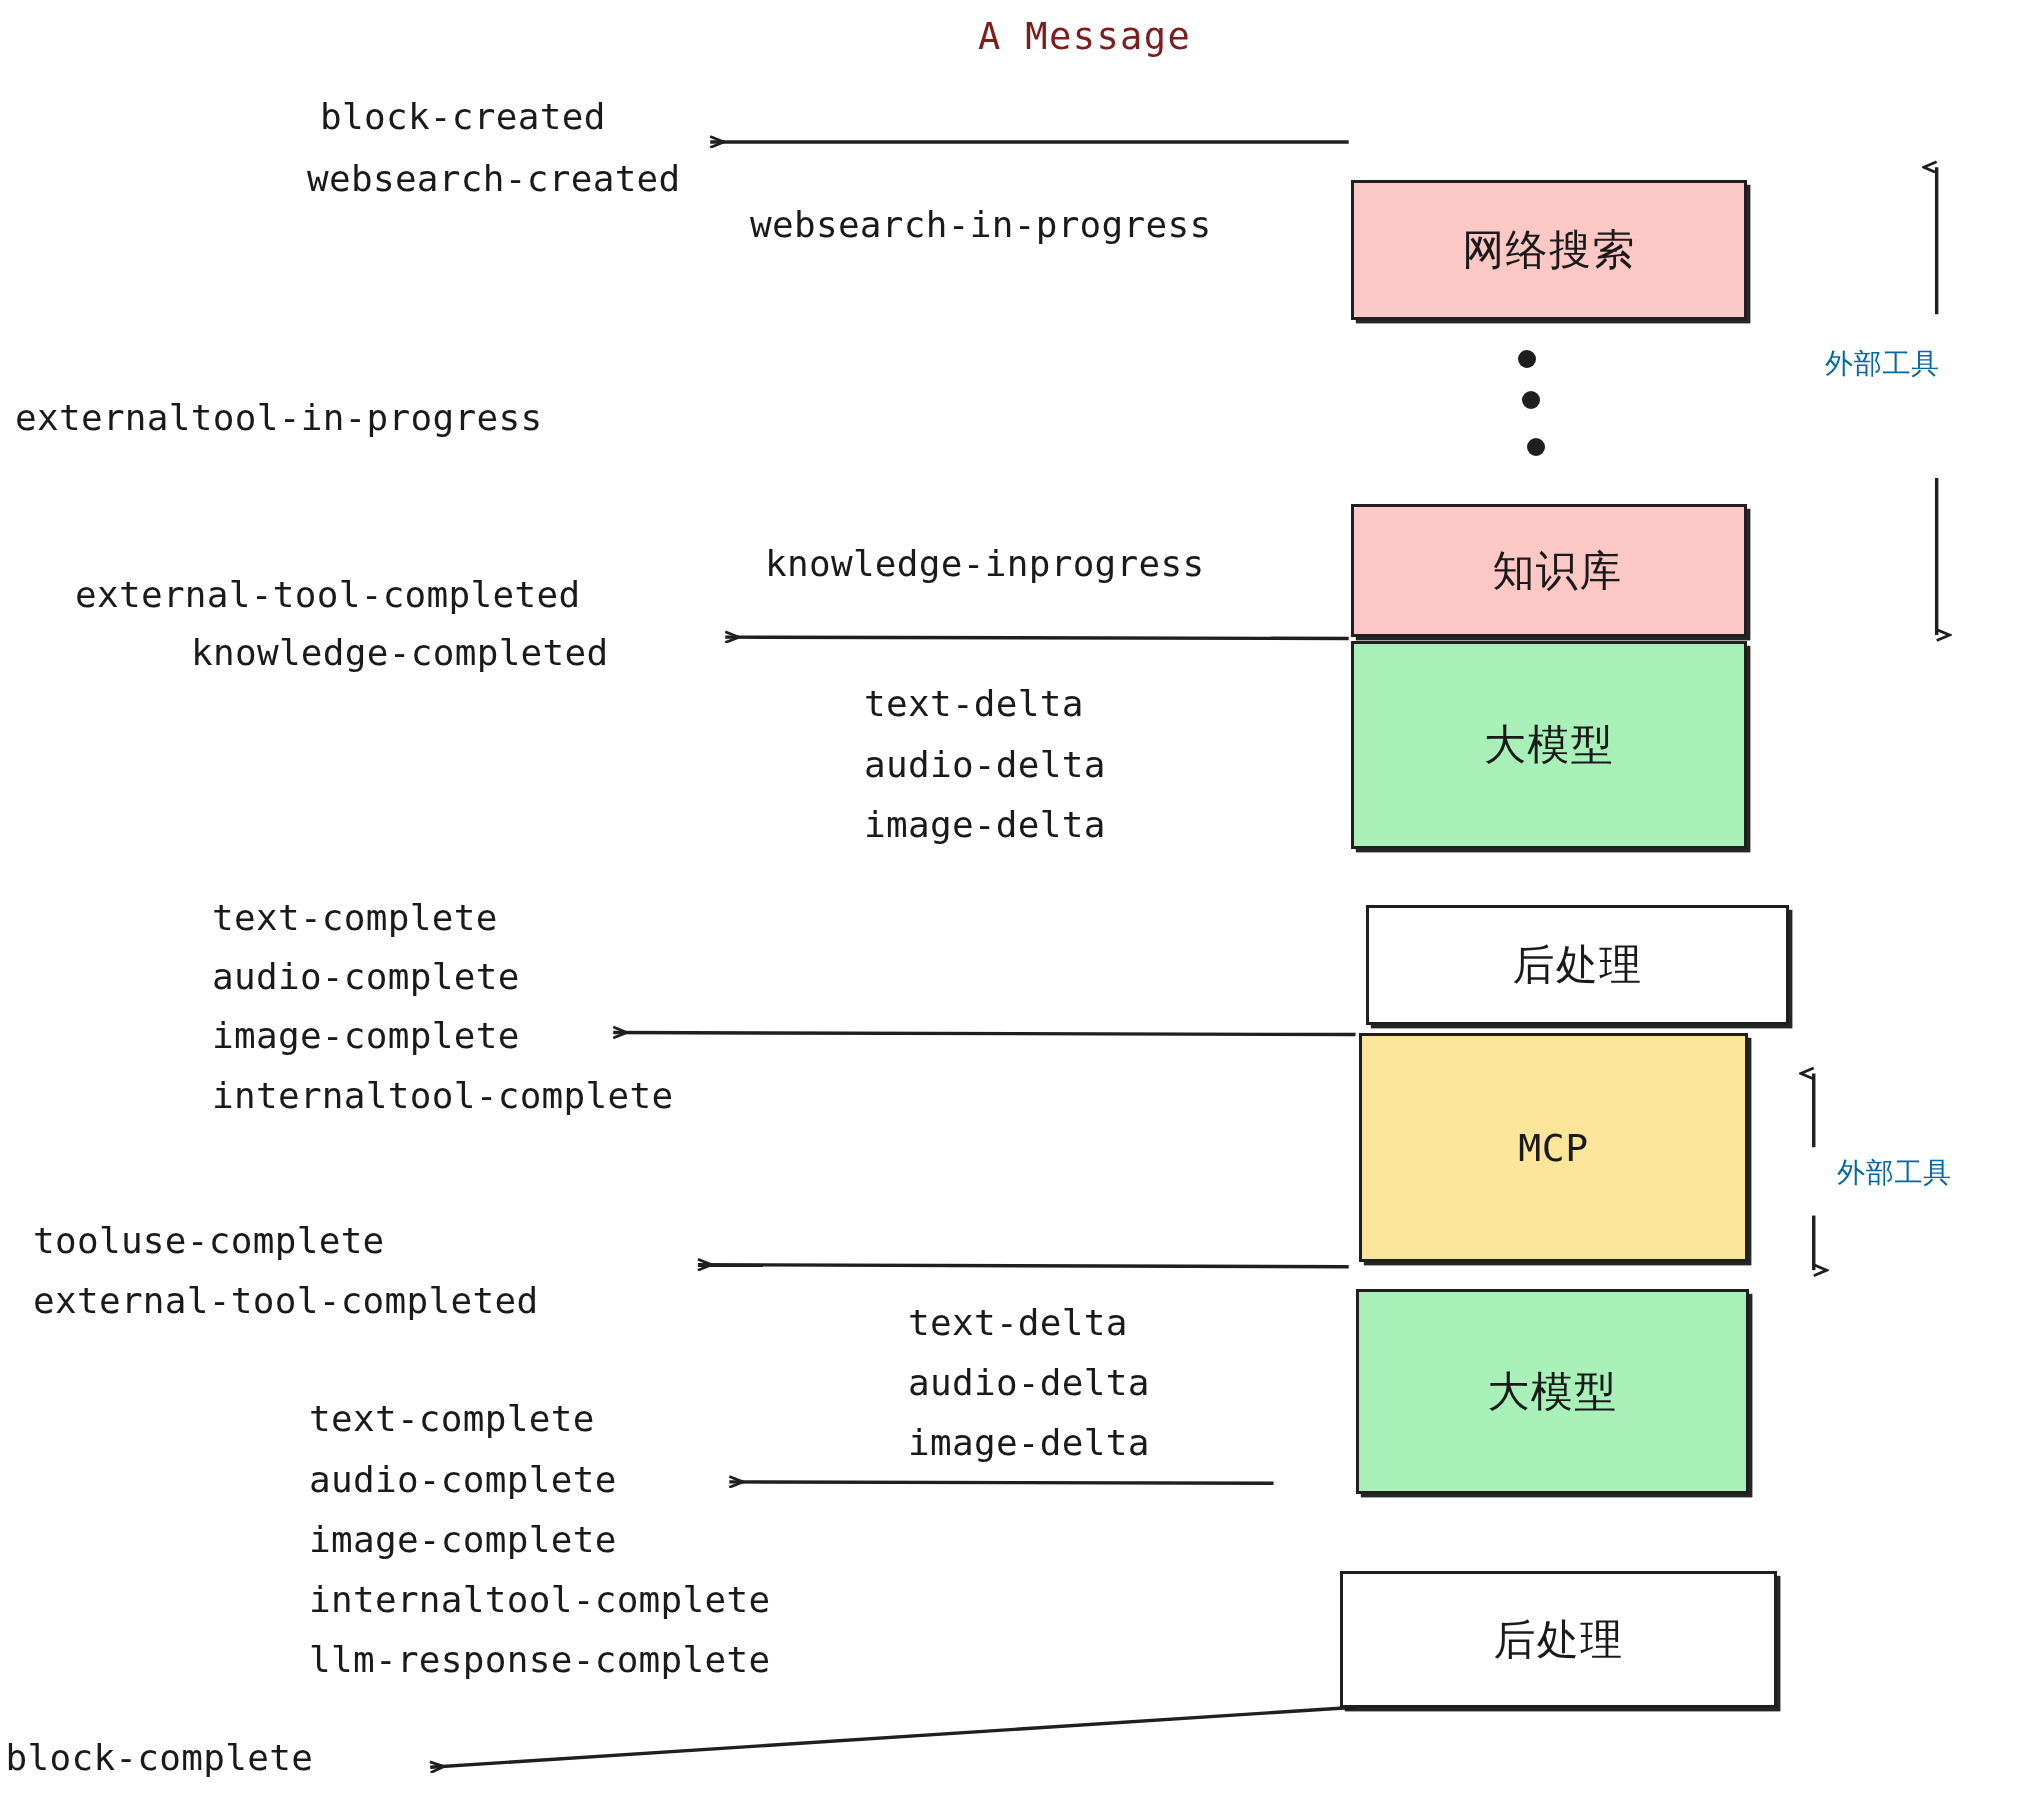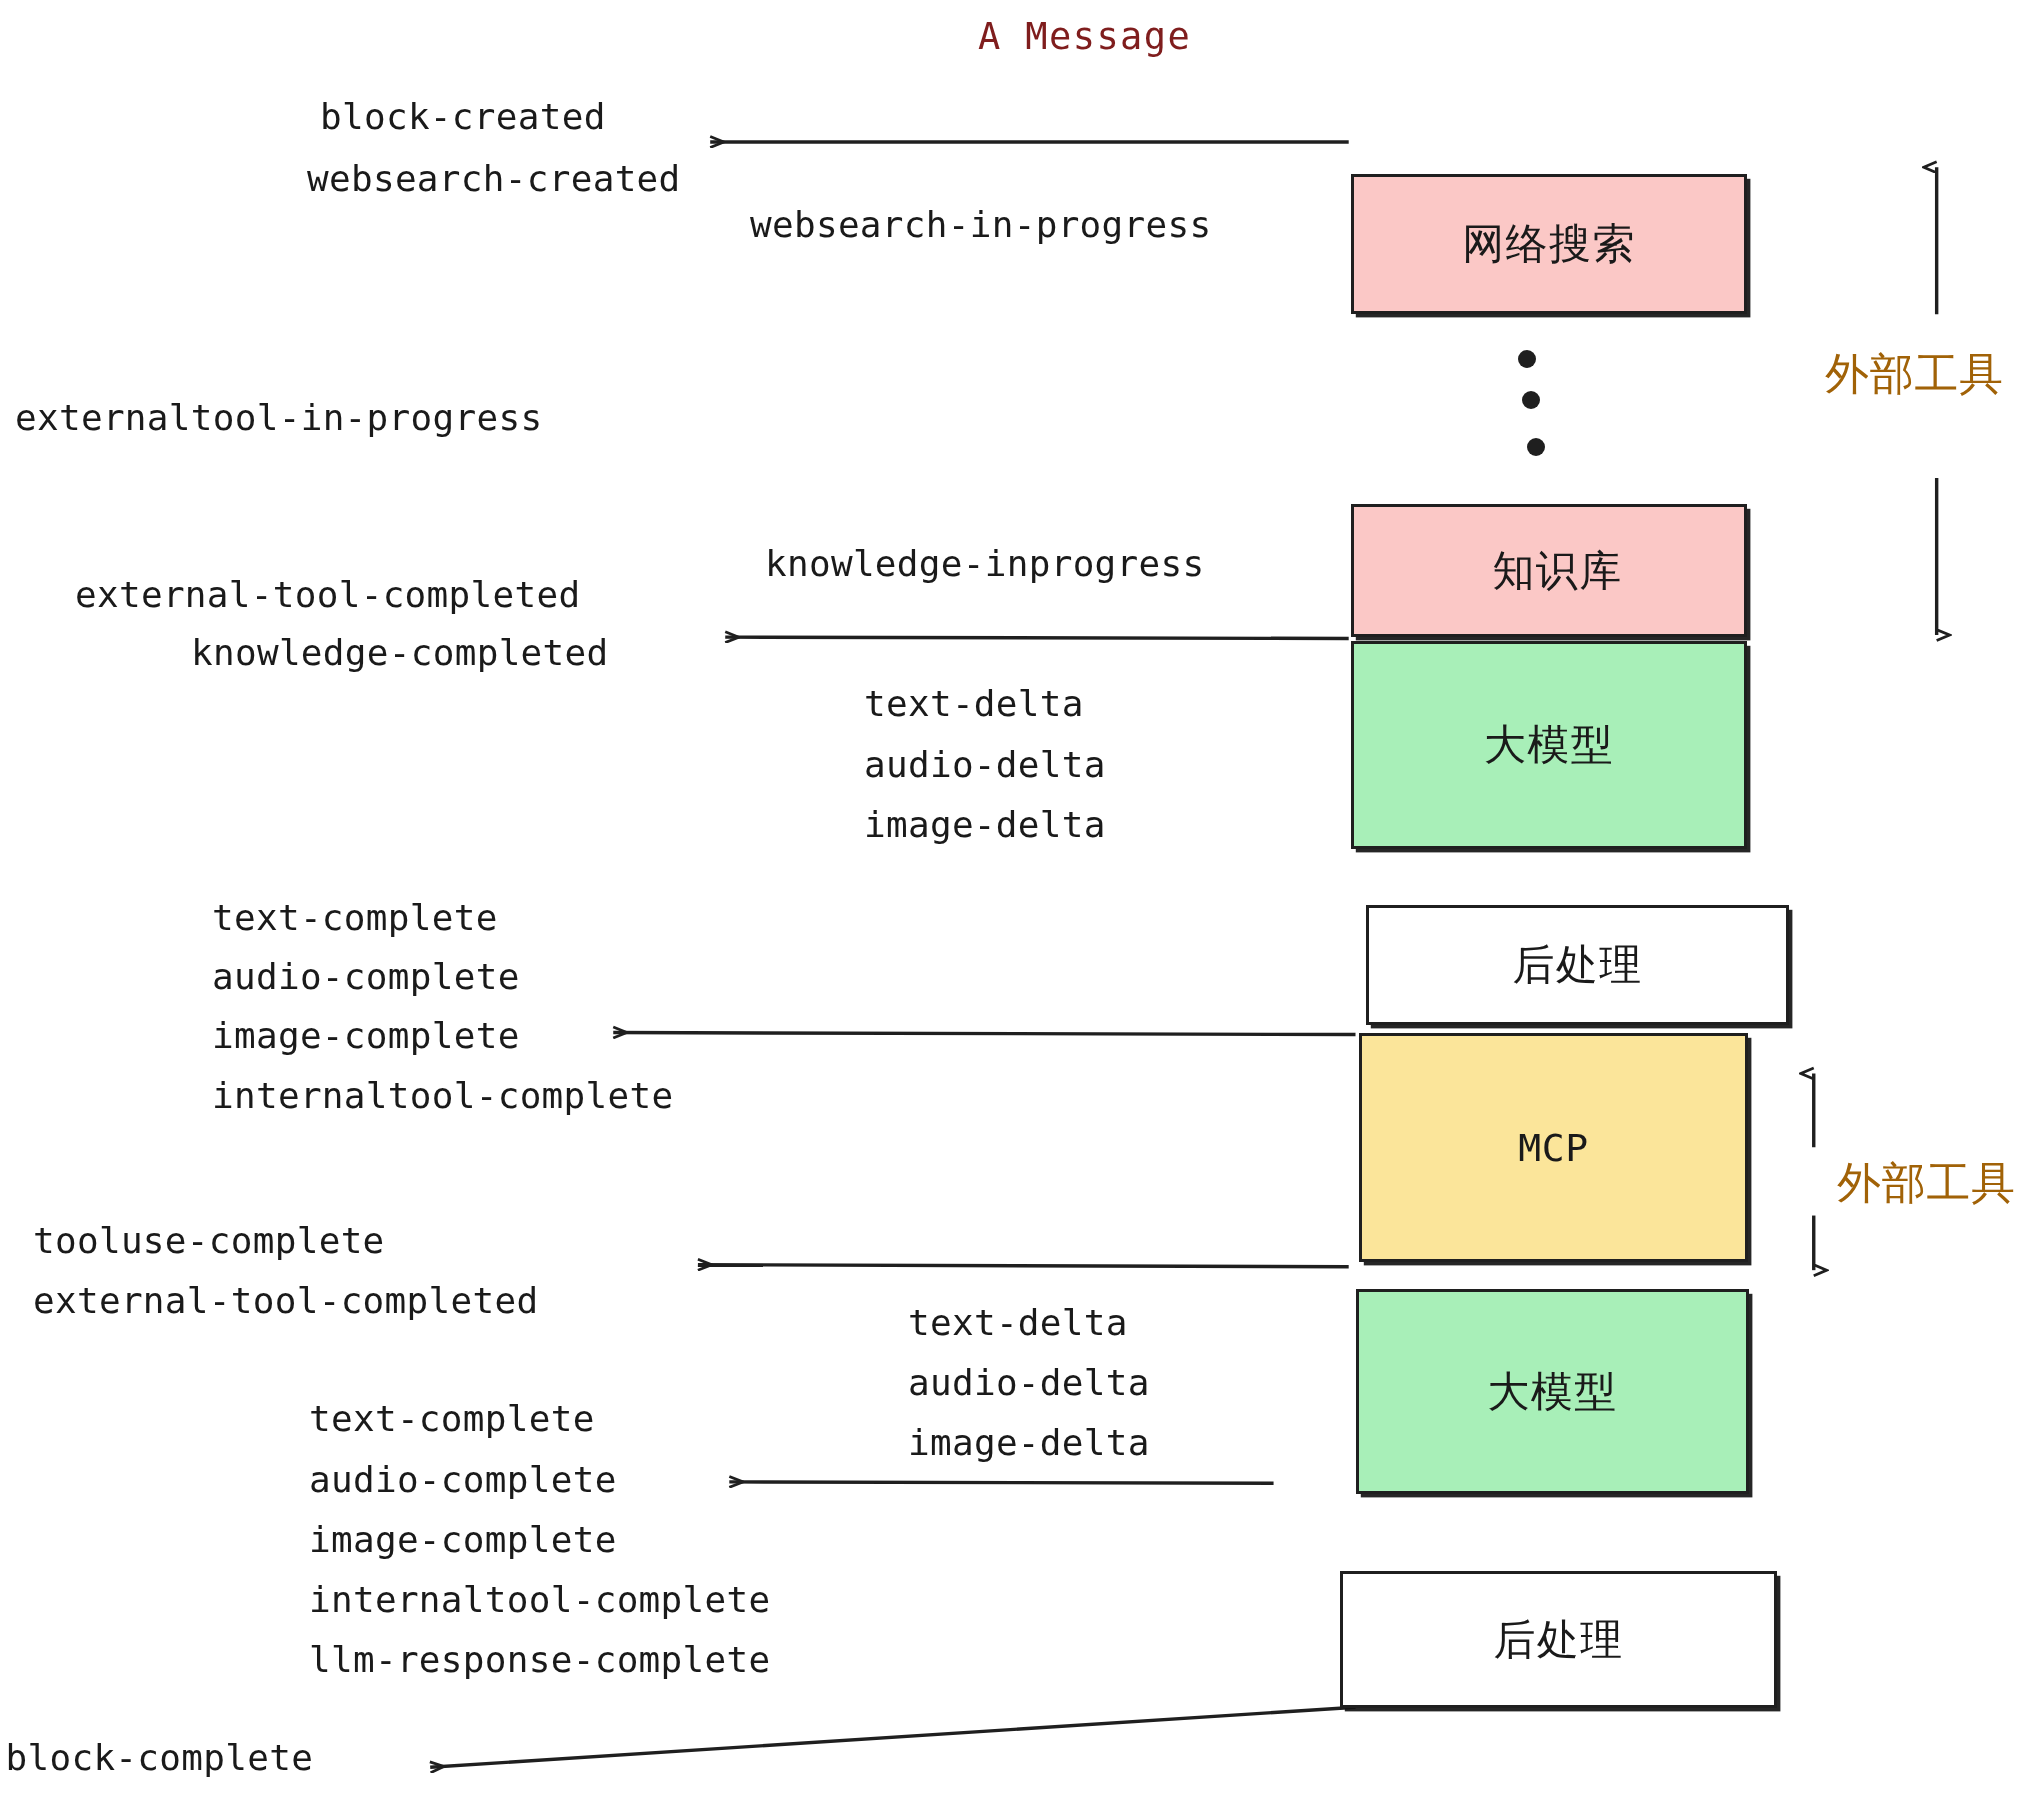--- a/index.html
+++ b/index.html
@@ -52,22 +52,22 @@
   }
   .box.mcp span{
     font-family:"DejaVu Sans Mono","Liberation Mono",monospace;
     font-size:38px;
     letter-spacing:0.7px;
   }
   
   .sidelabel{
     position:absolute;
     font-family:Liberation Sans, sans-serif;
-    font-size:44px;
-    color:#a16207;
+    font-size:28px;
+    color:#0369a1;
     white-space:nowrap;
     letter-spacing:0.7px;
   }
   
   .dot{
     position:absolute;
     width:18px;height:18px;
     border-radius:50%;
     background:#1f1f1f;
   }
@@ -123,21 +123,21 @@
     </g>
 
     <g>
       <line x1="2656" y1="1680" x2="2656" y2="1572" stroke="#1f1f1f" stroke-width="5" marker-end="url(#ahv)"></line>
       <line x1="2656" y1="1780" x2="2656" y2="1860" stroke="#1f1f1f" stroke-width="5" marker-end="url(#ahv)"></line>
     </g>
   </svg>
 
   <div class="title" style="left:978px;top:15px;">A Message</div>
 
-  <div class="box" style="left:1351px;top:174px;width:396px;height:140px;background:#FBC8C6;align-items:center;">
+  <div class="box" style="left:1351px;top:180px;width:396px;height:140px;background:#FBC8C6;align-items:center;">
     <span>网络搜索</span>
   </div>
 
   <div class="box" style="left:1351px;top:504px;width:396px;height:133px;background:#FBC8C6;padding-left:17px;">
     <span>知识库</span>
   </div>
 
   <div class="box" style="left:1351px;top:641px;width:396px;height:208px;background:#A8EFB8;">
     <span>大模型</span>
   </div>

